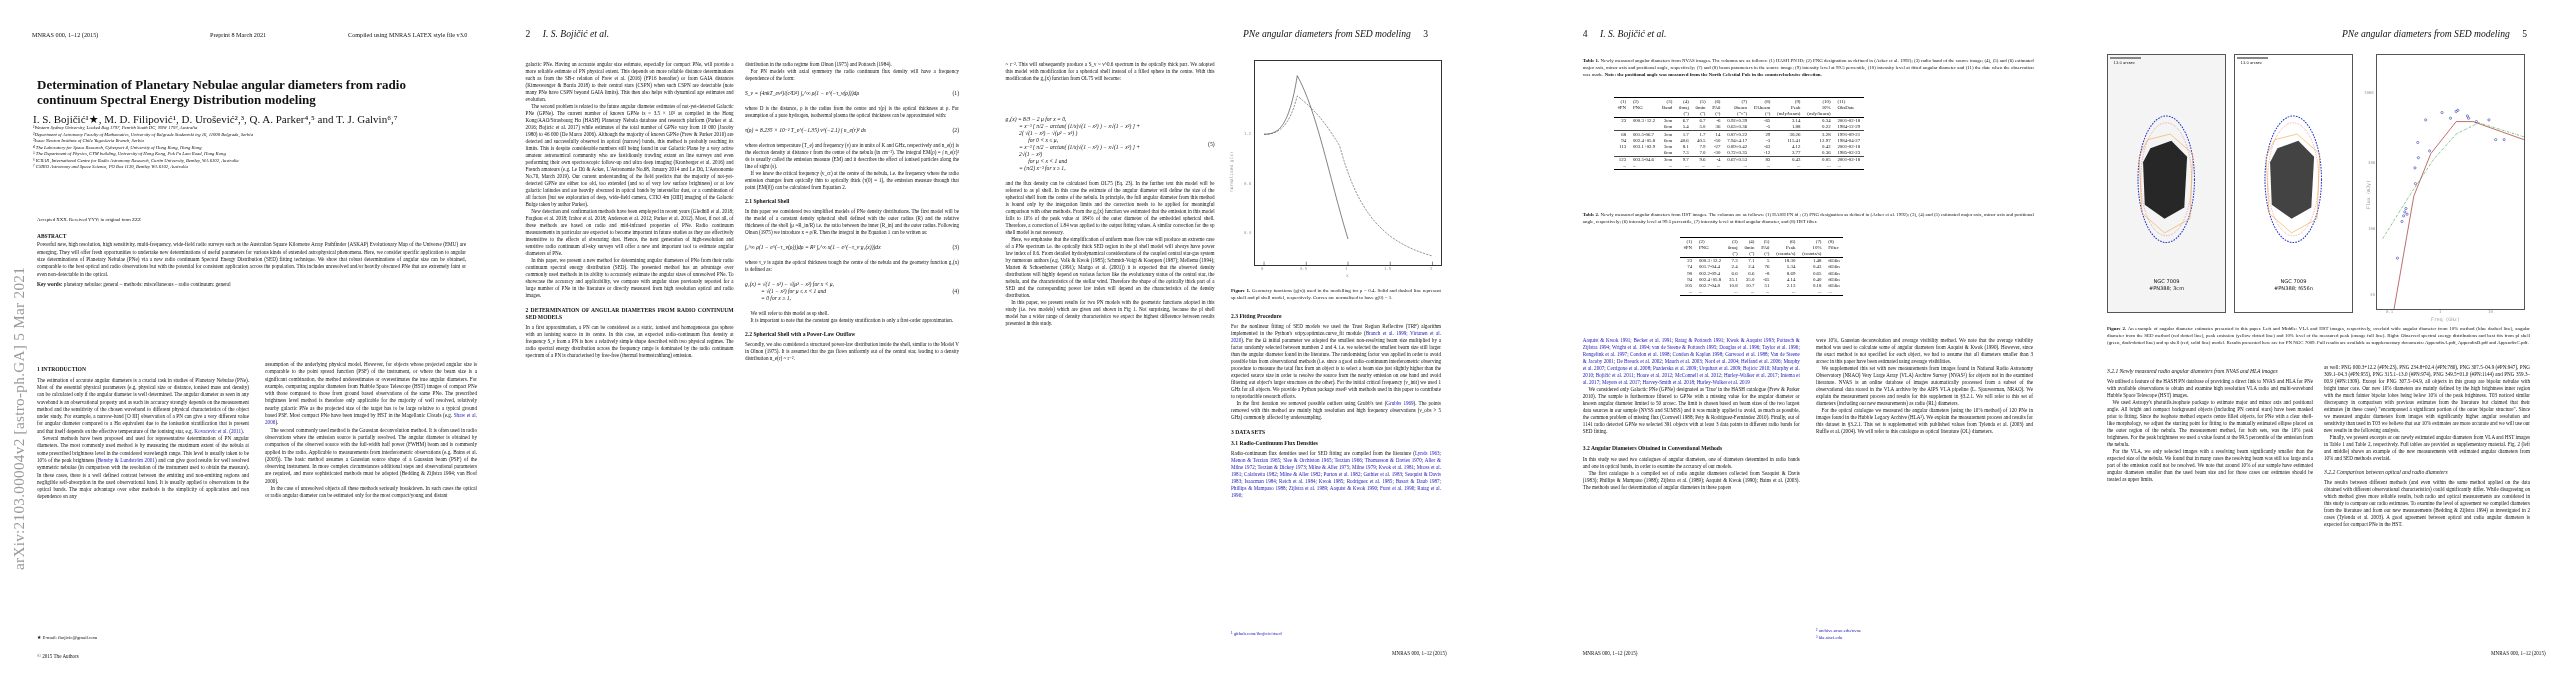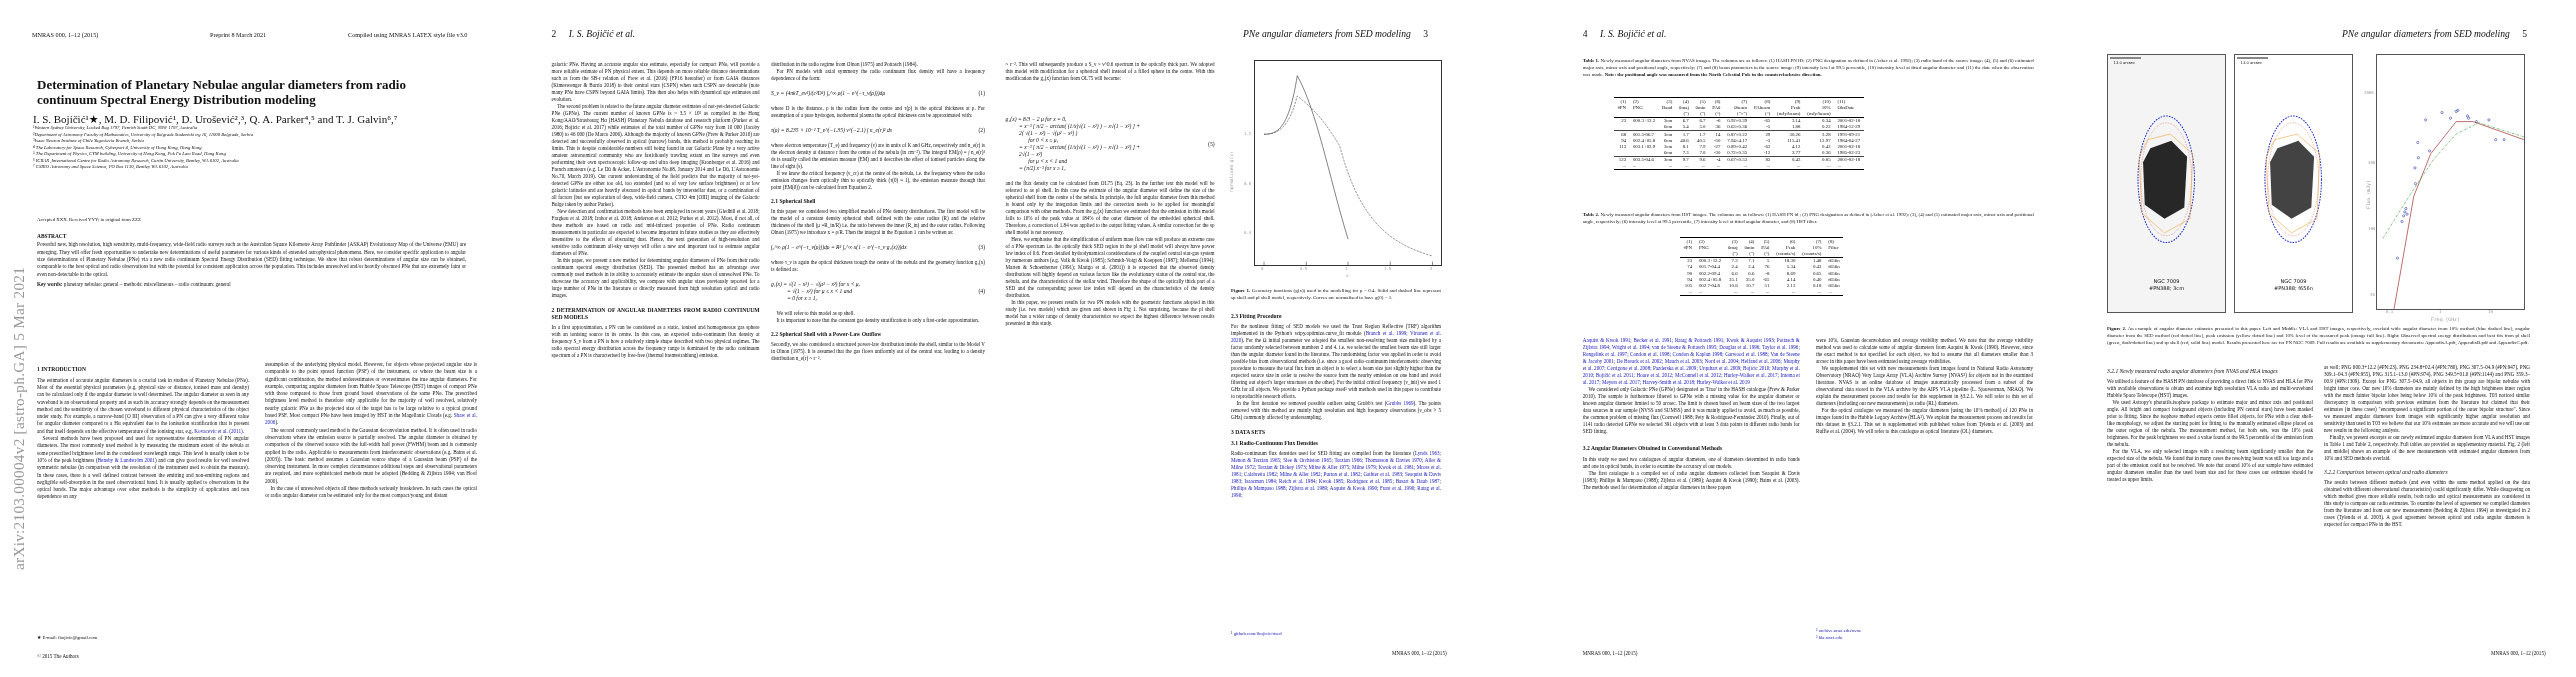--- a/index.html
+++ b/index.html
@@ -72,21 +72,21 @@
   <div class="fn" style="position:absolute;left:37px;top:635px;">★  E-mail: ibojicic@gmail.com</div>
   <div class="foot" style="left:37px;top:653px;">© 2015 The Authors</div>
 
   <div class="col" style="left:265px;top:361px;width:212px;">
     <p class="ni"><span>assumption of the underlying physical model. However, for objects whose projected angular size is comparable to the point spread function (PSF) of the instrument, or where the beam size is a significant combination, the method underestimates or overestimates the true angular diameters. For example, comparing angular diameters from Hubble Space Telescope (HST) images of compact PNe with those compared to those from ground based observations of the same PNe. The prescribed brightness level method is therefore only applicable for the majority of well resolved, relatively nearby galactic PNe as the projected size of the target has to be large relative to a typical ground based PSF. Most compact PNe have been imaged by HST in the Magellanic Clouds (e.g.</span> <span class="cite">Shaw et al. 2006</span>).</p>
     <p>The second commonly used method is the Gaussian deconvolution method. It is often used in radio observations where the emission source is partially resolved. The angular diameter is obtained by comparison of the observed source with the full-width half power (FWHM) beam and is commonly applied in the radio. Applicable to measurements from interferometric observations (e.g. Bains et al. (2003)). The basic method assumes a Gaussian source shape of a Gaussian beam (PSF) of the observing instrument. In more complex circumstances additional steps and observational parameters are required, and more sophisticated methods must be adopted (Bedding &amp; Zijlstra 1994; van Hoof 2000).</p>
     <p>In the case of unresolved objects all these methods seriously breakdown. In such cases the optical or radio angular diameter can be estimated only for the most compact/young and distant</p>
   </div>
 </div>
 
-<div class="page" style="left:542px;width:463px;text-decoration:underline;">
+<div class="page" style="left:516px;width:463px;text-decoration:underline;">
   <div class="hdr hdr-it" style="left:9.6px;"><span style="font-style:normal;margin-right:12.4px;">2</span><span>I. S. Bojičić et al.</span></div>
   <div class="col" style="left:9.6px;top:61px;width:208px;font-size:5.1px;line-height:7px;">
     <p class="ni">galactic PNe. Having an accurate angular size estimate, especially for compact PNe, will provide a more reliable estimate of PN physical extent. This depends on more reliable distance determinations such as from the SB-r relation of Frew et al. (2016) (FP16 hereafter) or from GAIA distances (Kimeswenger &amp; Barría 2018) to their central stars (CSPN) when such CSPN are detectable (note many PNe have CSPN beyond GAIA limits). This then also helps with dynamical age estimates and evolution.</p>
     <p>The second problem is related to the future angular diameter estimates of not-yet-detected Galactic PNe (GPNe). The current number of known GPNe is ~ 3.5 × 10³ as compiled in the Hong Kong/AAO/Strasbourg Hα (HASH) Planetary Nebula database and research platform (Parker et al. 2016; Bojicic et al. 2017) while estimates of the total number of GPNe vary from 10 000 (Jacoby 1980) to 46 000 (De Marco 2006). Although the majority of known GPNe (Frew &amp; Parker 2010) are detected and successfully observed in optical (narrow) bands, this method is probably reaching its limits. This is despite considerable numbers still being found in our Galactic Plane by a very active amateur astronomical community who are fastidiously trawling extant on line surveys and even performing their own spectroscopic follow-up and ultra deep imaging (Kronberger et al. 2016) and French amateurs (e.g. Le Dû &amp; Acker, L'Astronomie No.68, January 2014 and Le Dû, L'Astronomie No.70, March 2019). Our current understanding of the field predicts that the majority of not-yet-detected GPNe are either too old, too extended (and so of very low surface brightness) or at low galactic latitudes and are heavily obscured in optical bands by interstellar dust, or a combination of all factors (but see exploration of deep, wide-field camera, CTIO 4m [OIII] imaging of the Galactic Bulge taken by author Parker).</p>
     <p>New detection and confirmation methods have been employed in recent years (Gledhill et al. 2018; Fragkou et al. 2018; Irabor et al. 2018; Anderson et al. 2012; Parker et al. 2012). Most, if not all, of these methods are based on radio and mid-infrared properties of PNe. Radio continuum measurements in particular are expected to become important in future studies as they are effectively insensitive to the effects of obscuring dust. Hence, the next generation of high-resolution and sensitive radio continuum all-sky surveys will offer a new and important tool to estimate angular diameters of PNe.</p>
     <p>In this paper, we present a new method for determining angular diameters of PNe from their radio continuum spectral energy distribution (SED). The presented method has an advantage over commonly used methods in its ability to accurately estimate the angular sizes of unresolved PNe. To showcase the accuracy and applicability, we compare with angular sizes previously reported for a large number of PNe in the literature or directly measured from high resolution optical and radio images.</p>
     <div class="sec">2  DETERMINATION OF ANGULAR DIAMETERS FROM RADIO CONTINUUM SED MODELS</div>
     <p class="ni">In a first approximation, a PN can be considered as a static, ionised and homogeneous gas sphere with an ionising source in its centre. In this case, an expected radio-continuum flux density at frequency S_ν from a PN is how a relatively simple shape described with two physical regimes. The radio spectral energy distribution across the frequency range is dominated by the radio continuum spectrum of a PN is characterised by free-free (thermal bremsstrahlung) emission.</p>
   </div>
   <div class="col" style="left:229px;top:61px;width:214px;font-size:5.1px;line-height:7px;">

